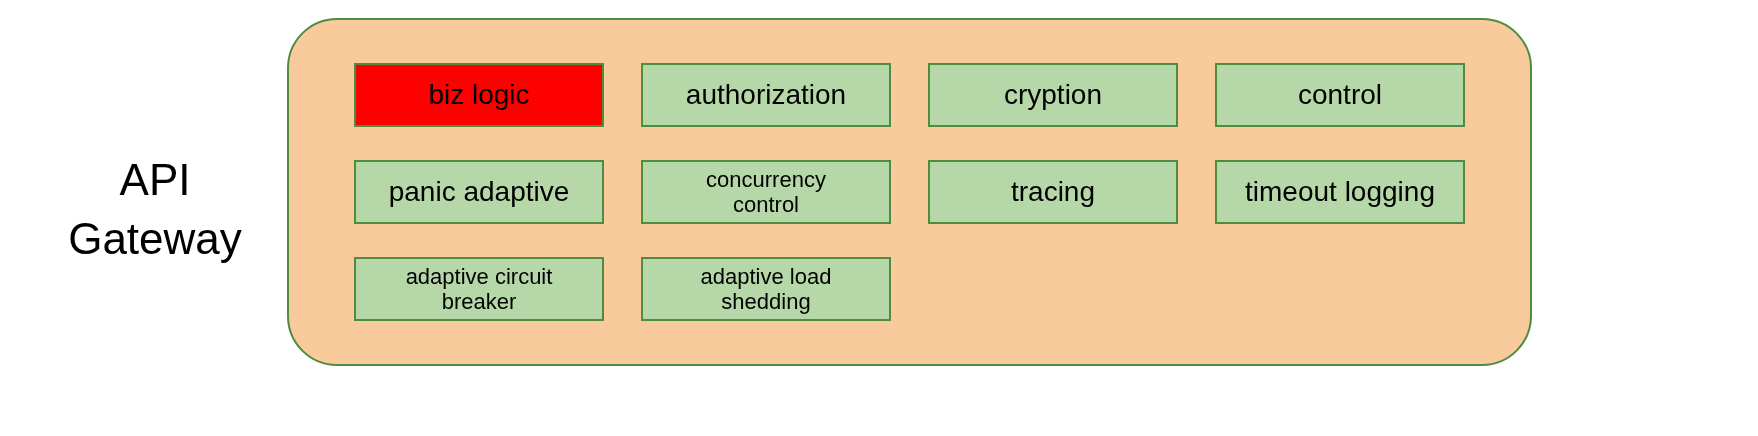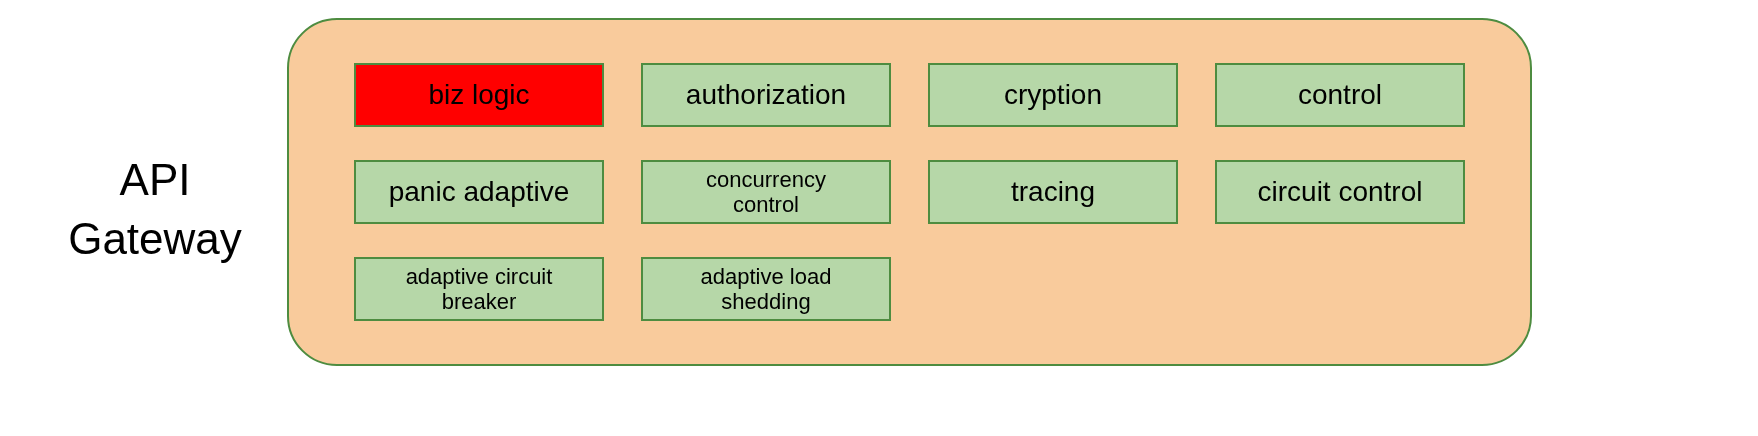--- a/index.html
+++ b/index.html
@@ -67,20 +67,20 @@
   <div class="gateway">
     <div class="grid">
       <div class="cell highlight">biz logic</div>
       <div class="cell">authorization</div>
       <div class="cell">cryption</div>
       <div class="cell">control</div>
       <div class="cell">panic adaptive</div>
       <div class="cell two-line">concurrency
 control</div>
       <div class="cell">tracing</div>
-      <div class="cell">circuit control</div>
+      <div class="cell">timeout logging</div>
       <div class="cell two-line">adaptive circuit
 breaker</div>
       <div class="cell two-line">adaptive load
 shedding</div>
     </div>
   </div>
 </div>
 
 </body></html>

